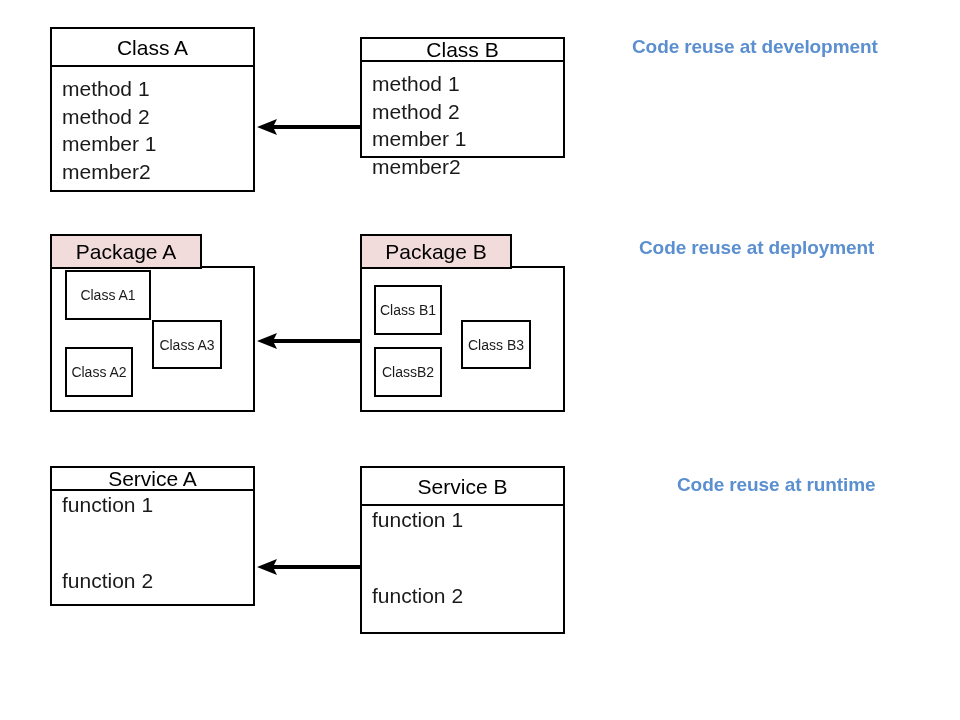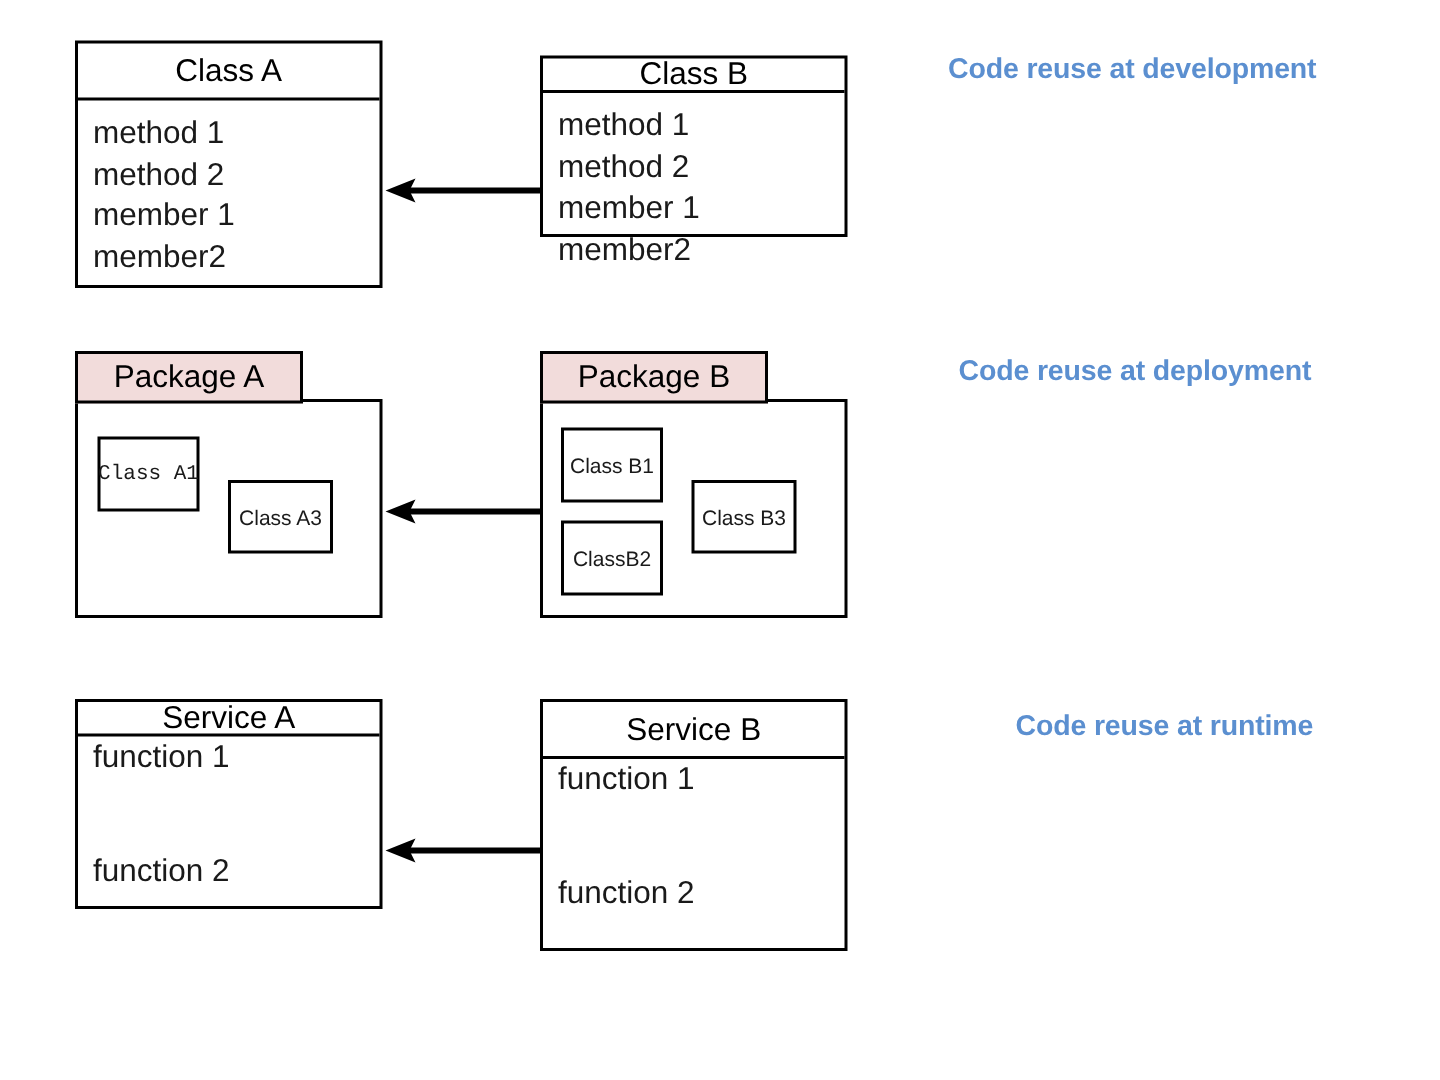--- a/index.html
+++ b/index.html
@@ -150,21 +150,22 @@
       <path d="M 2 11 L 22 3 L 18 11 L 22 19 Z" fill="#000000"></path>
     </svg>
   </div>
 
   <div class="note" style="left:632px; top:36px;">Code reuse at development</div>
 
   <div class="pkg-body" style="left:50px; top:266px; width:205px; height:146px;"></div>
   <div class="pkg-tab" style="left:50px; top:234px; width:152px; height:35px;">
     <span>Package A</span>
   </div>
-  <div class="pkg-class" style="left:65px; top:291px; width:68px; height:50px;font-family:Liberation Mono, monospace;">Class A1</div>
+  <div class="pkg-class" style="left:65px; top:270px; width:86px; height:50px;">Class A1</div>
+  <div class="pkg-class" style="left:65px; top:347px; width:68px; height:50px;">Class A2</div>
   <div class="pkg-class" style="left:152px; top:320px; width:70px; height:49px;">Class A3</div>
 
   <div class="pkg-body" style="left:360px; top:266px; width:205px; height:146px;"></div>
   <div class="pkg-tab" style="left:360px; top:234px; width:152px; height:35px;">
     <span>Package B</span>
   </div>
   <div class="pkg-class" style="left:374px; top:285px; width:68px; height:50px;">Class B1</div>
   <div class="pkg-class" style="left:374px; top:347px; width:68px; height:50px;">ClassB2</div>
   <div class="pkg-class" style="left:461px; top:320px; width:70px; height:49px;">Class B3</div>
 

